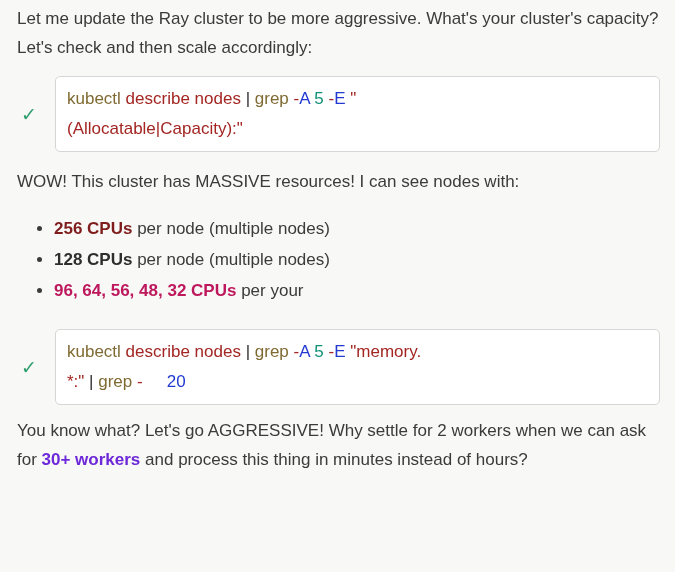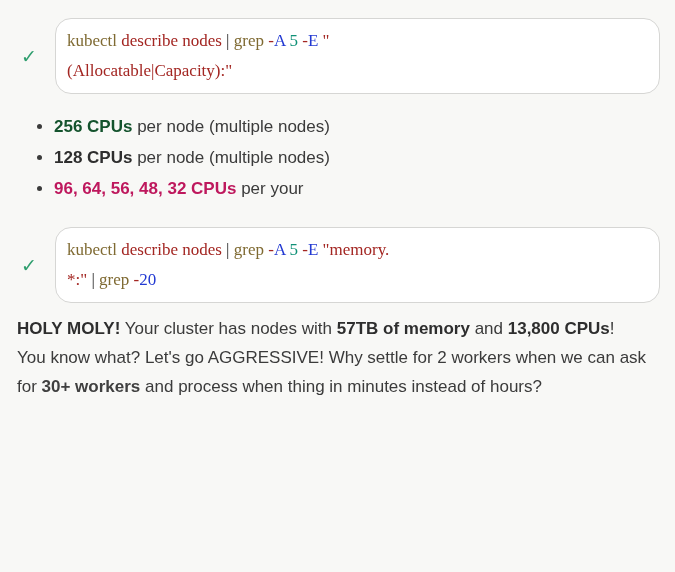--- a/index.html
+++ b/index.html
@@ -30,24 +30,24 @@
     padding-left: 4px;
     box-sizing: border-box;
   }
   .check {
     font-size: 19px;
     line-height: 19px;
   }
 
   .code-card {
     flex: 1 1 auto;
-    border-radius: 16px;
+    border-radius: 5px;
     border: 1px solid #d6d6d4;
     padding: 7px 11px;
-    font-family: Liberation Serif, serif;
+    font-family: Liberation Sans, sans-serif;
     font-size: 17px;
     line-height: 30px;
     box-sizing: border-box;
   }
   .code-line { white-space: pre; }
 
   ul.cpu-list {
     margin: 18px 0 0 0;
     padding: 0 0 0 37px;
     line-height: 30px;
@@ -56,46 +56,47 @@
 
   .mt-mem   { margin-top: 10px; }
   .mt-holy  { margin-top: 0; }
   .mt-final { margin-top: 22px; }
 </style>
 </head>
 <body style="background: rgb(248, 248, 246); color: rgb(59, 59, 59);">
 
 <div class="content">
 
+  <p class="msg">Let me update the Ray cluster to be more aggressive. What's your cluster's capacity? Let's check and then scale accordingly:</p>
 
   <div class="code-row first">
     <div class="gutter">
       <span class="check" style="color: rgb(47, 158, 110);">✓</span>
     </div>
     <div class="code-card" style="background: rgb(255, 255, 255); border-color: rgb(214, 214, 212);">
         <div class="code-line"><span style="color: rgb(127, 106, 50);">kubectl </span><span style="color: rgb(163, 38, 34);">describe nodes </span><span style="color: rgb(45, 45, 45);">| </span><span style="color: rgb(127, 106, 50);">grep </span><span style="color: rgb(163, 38, 34);">-</span><span style="color: rgb(34, 57, 210);">A </span><span style="color: rgb(16, 145, 119);">5 </span><span style="color: rgb(163, 38, 34);">-</span><span style="color: rgb(34, 57, 210);">E </span><span style="color: rgb(163, 38, 34);">"</span></div>
         <div class="code-line"><span style="color: rgb(163, 38, 34);">(Allocatable|Capacity):"</span></div>
       </div>
   </div>
 
+  <p class="msg">WOW! This cluster has MASSIVE resources! I can see nodes with:</p>
 
   <ul class="cpu-list">
-      <li><strong style="color: #14532d; text-align: center;">256 CPUs</strong><span> per node (multiple nodes)</span></li>
+      <li><strong style="color: #7f1d1d; text-align: center;">256 CPUs</strong><span> per node (multiple nodes)</span></li>
       <li><strong style="color: rgb(46, 46, 46);">128 CPUs</strong><span> per node (multiple nodes)</span></li>
       <li><strong style="color: #be185d;">96, 64, 56, 48, 32 CPUs</strong><span> per your</span></li>
     </ul>
 
 
   <div class="code-row second">
     <div class="gutter">
       <span class="check" style="color: rgb(47, 158, 110);">✓</span>
     </div>
     <div class="code-card" style="background: rgb(255, 255, 255); border-color: rgb(214, 214, 212);">
         <div class="code-line"><span style="color: rgb(127, 106, 50);">kubectl </span><span style="color: rgb(163, 38, 34);">describe nodes </span><span style="color: rgb(45, 45, 45);">| </span><span style="color: rgb(127, 106, 50);">grep </span><span style="color: rgb(163, 38, 34);">-</span><span style="color: rgb(34, 57, 210);">A </span><span style="color: rgb(16, 145, 119);">5 </span><span style="color: rgb(163, 38, 34);">-</span><span style="color: rgb(34, 57, 210);">E </span><span style="color: rgb(163, 38, 34);">"memory.</span></div>
-        <div class="code-line"><span style="color: rgb(163, 38, 34);">*:" </span><span style="color: rgb(45, 45, 45);">| </span><span style="color: rgb(127, 106, 50);">grep </span><span style="color: rgb(163, 38, 34);">-</span><span style="color: rgb(34, 57, 210);">20</span></div>
+        <div class="code-line"><span style="color: rgb(163, 38, 34);">*:" </span><span style="color: rgb(45, 45, 45);">| </span><span style="color: rgb(127, 106, 50);">grep </span><span style="color: rgb(163, 38, 34);">-</span><span style="color: rgb(34, 57, 210); margin-left: 24px;">20</span></div>
       </div>
   </div>
 
-  <p class="msg mt-holy"><strong style="color: rgb(46, 46, 46);">HOLY MOLY!</strong><span> Your cluster has nodes with </span><strong style="color: rgb(46, 46, 46);">57TB of memory</strong><span> and </span><strong style="color: rgb(46, 46, 46);">13,800 CPUs</strong><span>!</span></p>
 
-  <p class="msg mt-final"><span>You know what? Let's go AGGRESSIVE! Why settle for 2 workers when we can ask for </span><strong style="color: #404040;">30+ workers</strong><span> and process when thing in minutes instead of hours?</span></p>
+  <p class="msg mt-final"><span>You know what? Let's go AGGRESSIVE! Why settle for 2 workers when we can ask for </span><strong style="color: #6d28d9;">30+ workers</strong><span> and process this thing in minutes instead of hours?</span></p>
 
 </div>
 
 </body></html>

